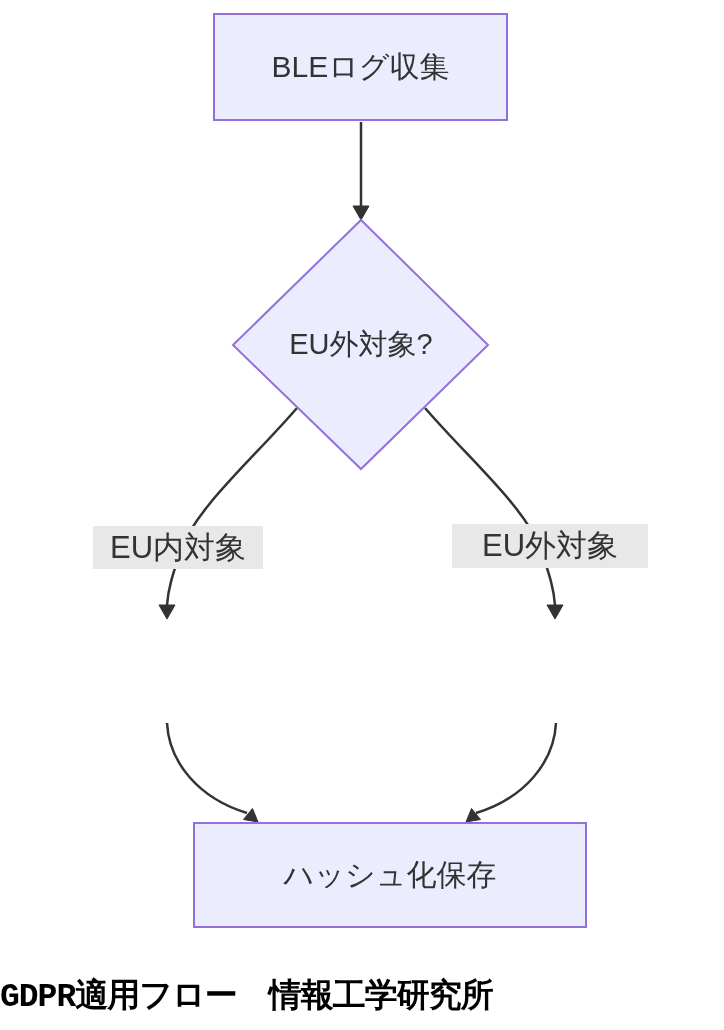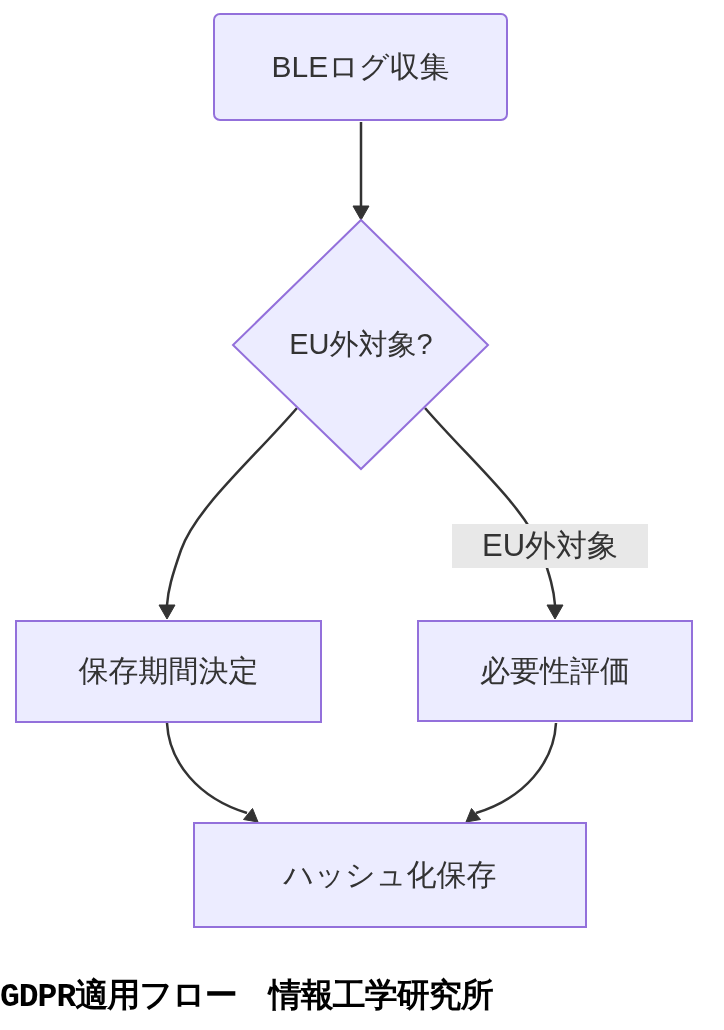--- a/index.html
+++ b/index.html
@@ -104,35 +104,30 @@
 
     <path class="edge" d="M167,723 C169,762 198,798 247,813"></path>
     <polygon class="arrow" points="243.5,819.5 252.5,808.5 258,822"></polygon>
 
     <path class="edge" d="M556,723 C554,762 525,798 476,813"></path>
     <polygon class="arrow" points="480.5,819.5 471.5,808.5 466,822"></polygon>
 
     <polygon class="diamond-shape" points="361,220 488,345 361,469 233,345"></polygon>
   </svg>
 
-  <div class="node" style="left:213px; top:13px; width:295px; height:108px;border-radius:7px;">
+  <div class="node" style="left:213px; top:13px; width:295px; height:108px;">
     <span>BLEログ収集</span>
   </div>
 
   <div class="diamond-label">EU外対象?</div>
 
+  <div class="edge-label" style="left:93px; top:526px; width:170px; height:43px;">EU内対象</div>
   <div class="edge-label" style="left:452px; top:524px; width:196px; height:44px;">EU外対象</div>
 
-  <div class="node" style="left:15px; top:620px; width:307px; height:103px;">
-    <span>保存期間決定</span>
-  </div>
 
-  <div class="node" style="left:417px; top:620px; width:276px; height:102px;">
-    <span>必要性評価</span>
-  </div>
 
   <div class="node" style="left:193px; top:822px; width:394px; height:106px;">
     <span>ハッシュ化保存</span>
   </div>
 
   <div class="caption">
     <span class="caption-text">GDPR適用フロー　情報工学研究所</span>
   </div>
 
 </div>

